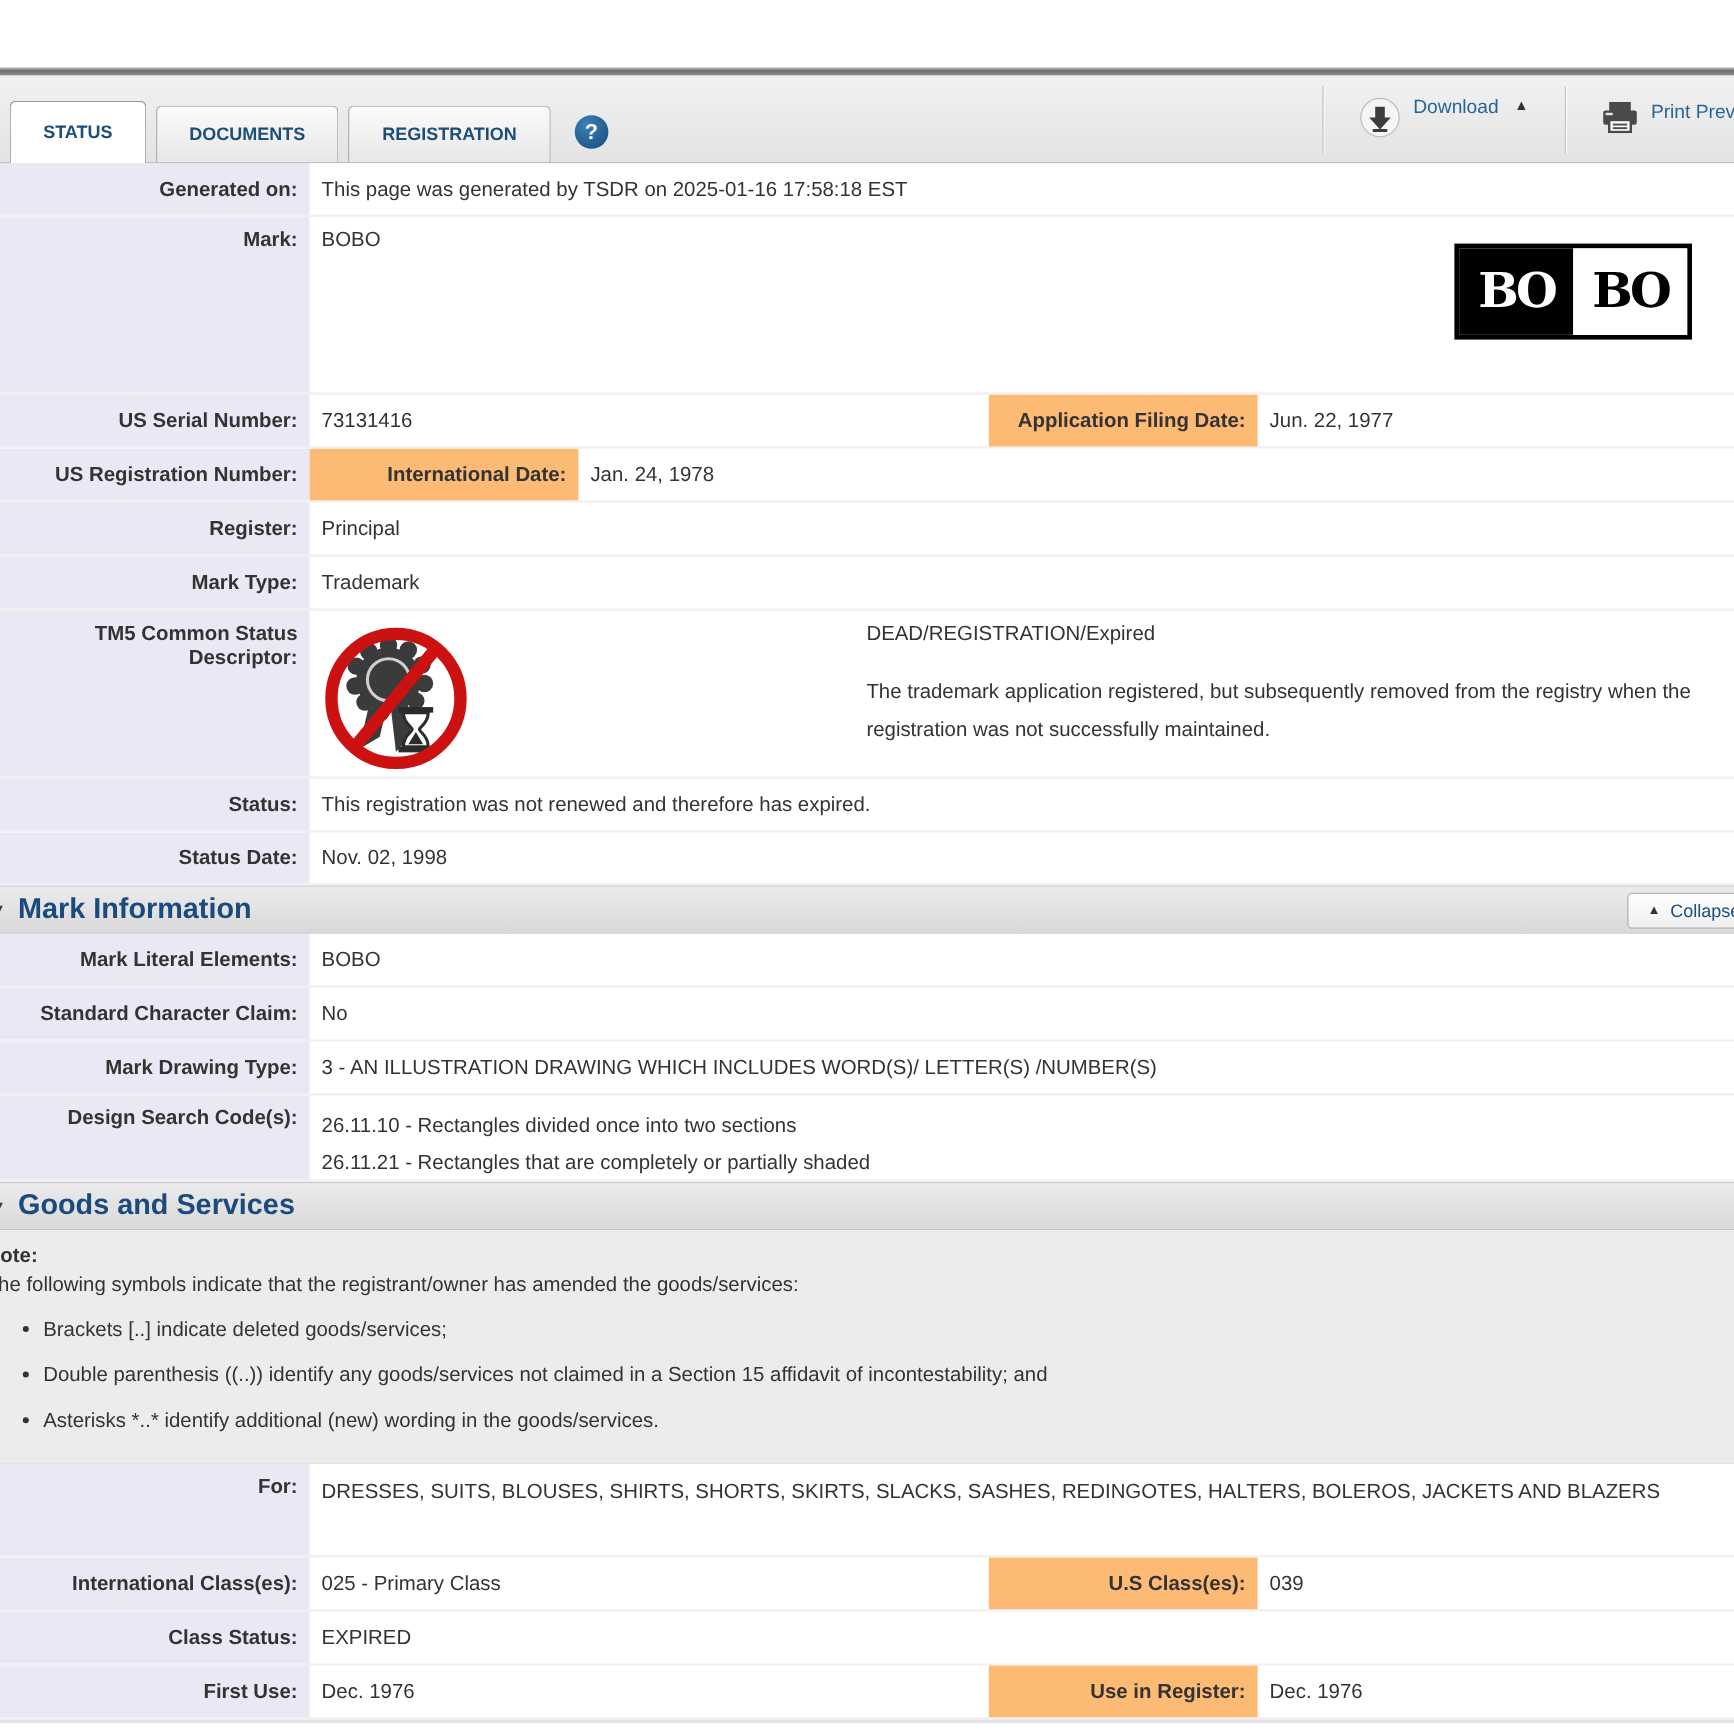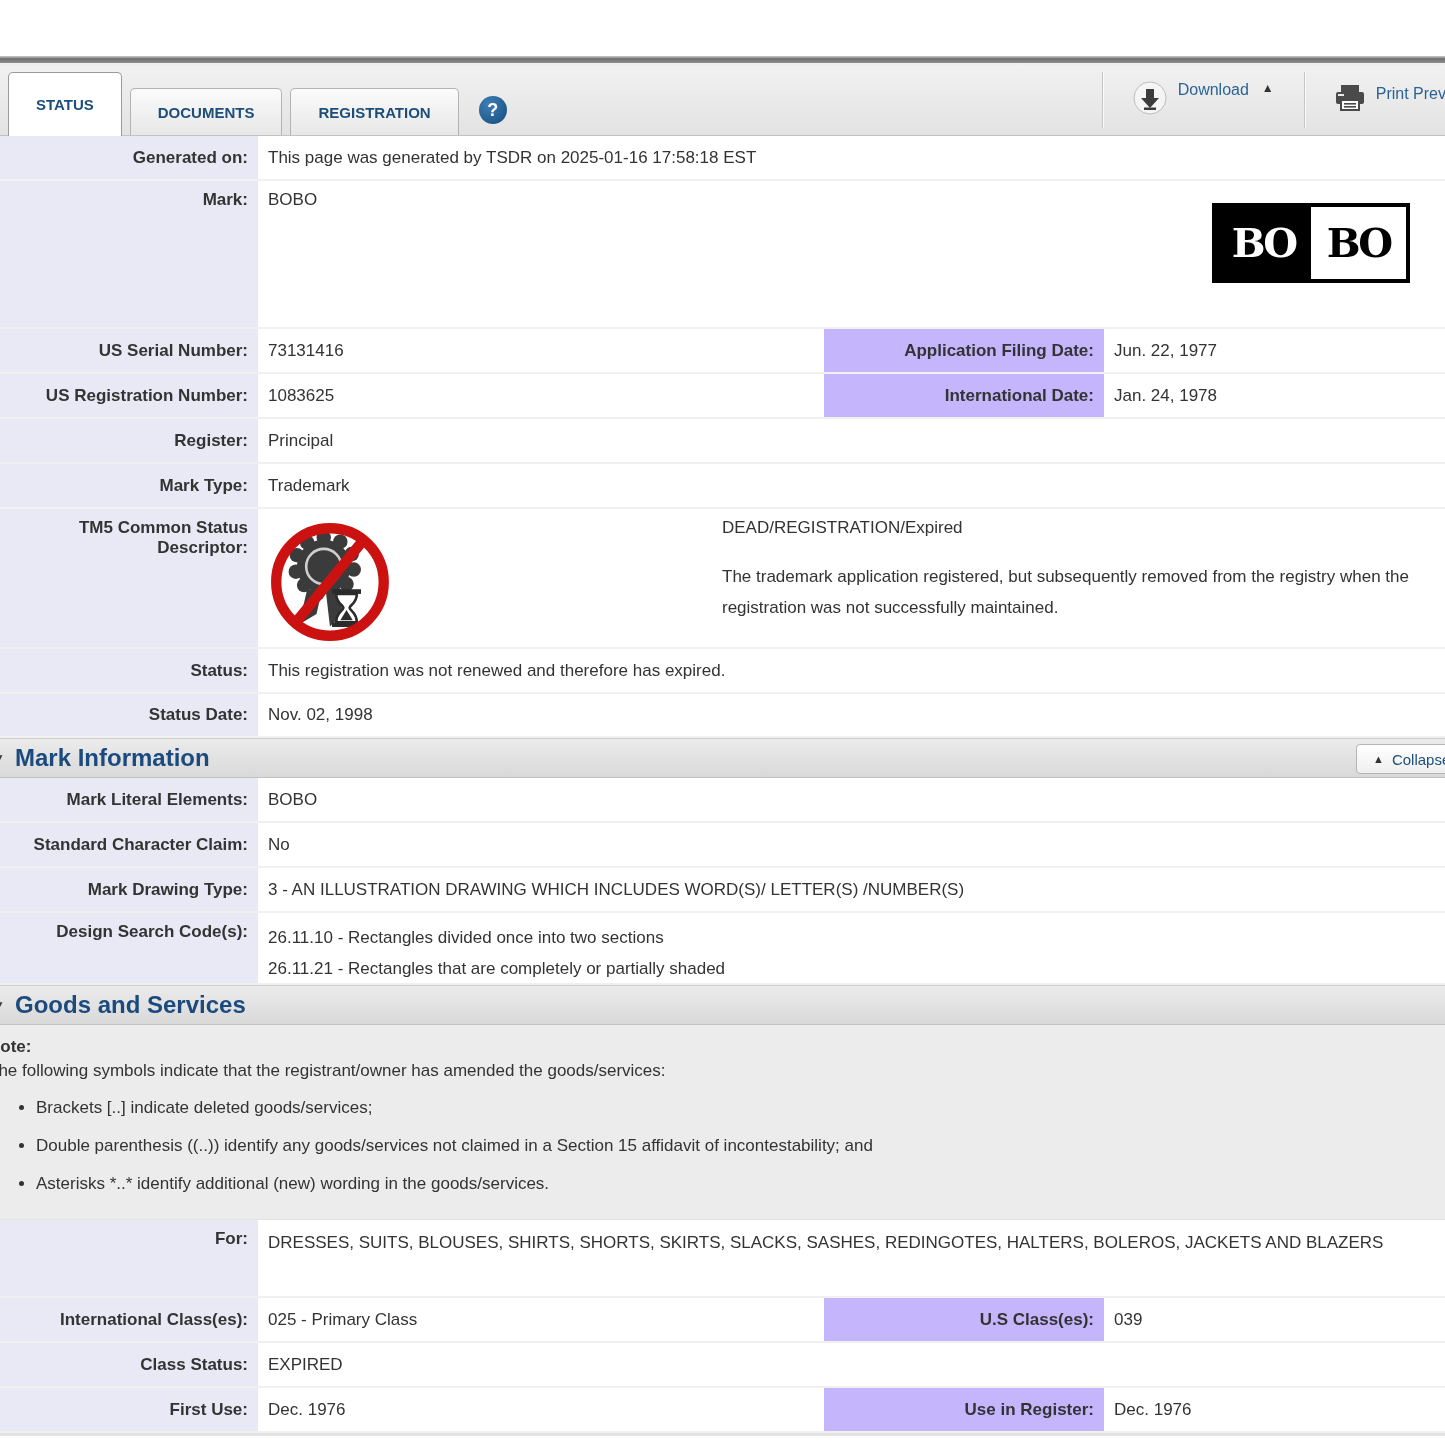--- a/index.html
+++ b/index.html
@@ -11,34 +11,34 @@
   .page{position:relative;width:1512px;margin-left:-12px;}
 
   
   .top-spacer{height:56px;background:#fff;}
   .top-bar{height:9px;background:linear-gradient(#cfcfcf,#6e6e6e 40%,#8f8f8f);border-bottom:2px solid #ededed;}
   .toolbar{position:relative;height:71px;background:linear-gradient(#f1f1f1,#e3e3e3);border-bottom:1px solid #c2c2c2;}
   .tabs{position:absolute;left:20px;bottom:0;display:flex;align-items:flex-end;gap:8px;}
   .tab{height:47px;display:flex;align-items:center;padding:0 27px;font-weight:bold;font-size:15px;color:#1d4e79;
        border:1px solid #b3b3b3;border-bottom:none;border-radius:5px 5px 0 0;
        background:linear-gradient(#fbfbfb,#e7e7e7);cursor:pointer;}
-  .tab.active{background:#fff;height:64px;border-color:#9a9a9a;margin-bottom:-1px;}
+  .tab.active{background:#fff;height:52px;border-color:#9a9a9a;margin-bottom:-1px;}
   .help-circle{width:28px;height:28px;border-radius:50%;margin:0 0 11px 12px;
        background:radial-gradient(circle at 35% 30%,#3d7fb5,#164a7c);color:#fff;font-weight:bold;font-size:18px;
        display:flex;align-items:center;justify-content:center;cursor:pointer;}
   .toolbar-right{position:absolute;right:0;top:0;height:100%;display:flex;align-items:center;}
   .vsep{width:1px;height:56px;background:#c6c6c6;box-shadow:1px 0 0 #fafafa;}
   .toolbtn{display:flex;gap:11px;padding:0 30px;color:#2a6496;font-size:16px;cursor:pointer;white-space:nowrap;}
   .caret{color:#333;font-size:12px;margin-left:2px;}
 
   
   .row{display:flex;background:#fff;border-bottom:2px solid #f0f0f0;}
   .lbl{width:270px;background:#e8e9f4;display:flex;justify-content:flex-end;align-items:center;
        text-align:right;font-weight:bold;font-size:17px;color:#333;padding:0 10px 0 4px;flex-shrink:0;}
-  .lbl2{width:280px;background:#c4b5fd;display:flex;justify-content:flex-end;align-items:center;
+  .lbl2{width:224px;background:#fdba74;display:flex;justify-content:flex-end;align-items:center;
        text-align:right;font-weight:bold;font-size:17px;color:#333;padding:0 10px 0 4px;flex-shrink:0;}
   .val{flex:1;display:flex;align-items:center;padding-left:10px;font-size:17px;color:#333;}
   .val1{width:566px;flex:none;display:flex;align-items:center;padding-left:10px;font-size:17px;color:#333;flex-shrink:0;}
   .h45{height:45px;} .h44{height:44px;}
   .top{align-items:flex-start;padding-top:9px;}
   .col{flex-direction:column;align-items:flex-start;line-height:31px;}
 
   .mark-row{height:148px;}
   .mark-row .val{position:relative;}
   .logo{position:absolute;right:90px;top:22px;width:198px;height:80px;display:flex;border:4px solid #000;}
@@ -144,21 +144,20 @@
 
   <div class="row h45">
     <div class="lbl">US Serial Number:</div>
     <div class="val1">73131416</div>
     <div class="lbl2">Application Filing Date:</div>
     <div class="val">Jun. 22, 1977</div>
   </div>
 
   <div class="row h45">
     <div class="lbl">US Registration Number:</div>
-    <div class="val1">1083625</div>
     <div class="lbl2">International Date:</div>
     <div class="val">Jan. 24, 1978</div>
   </div>
 
   <div class="row h45">
     <div class="lbl">Register:</div>
     <div class="val">Principal</div>
   </div>
 
   <div class="row h45">

